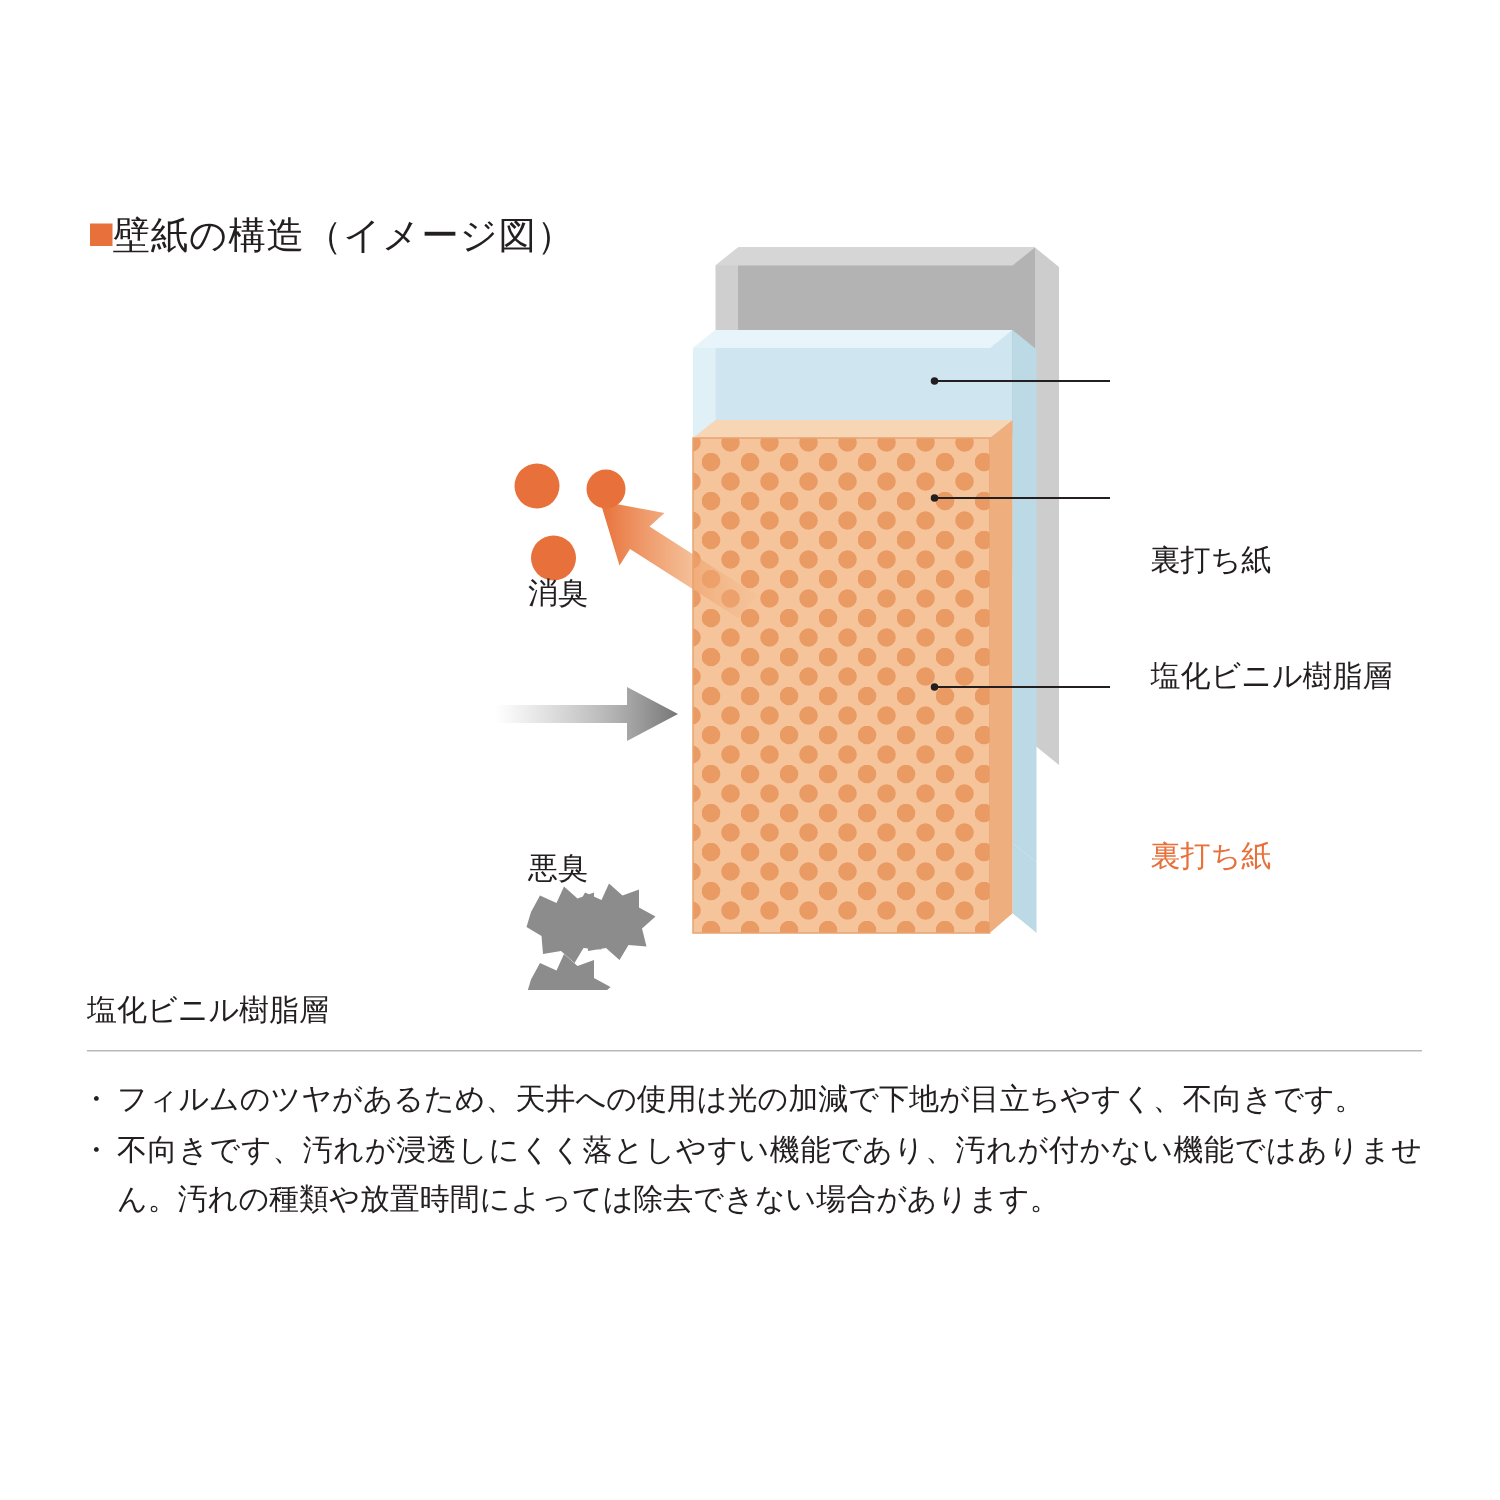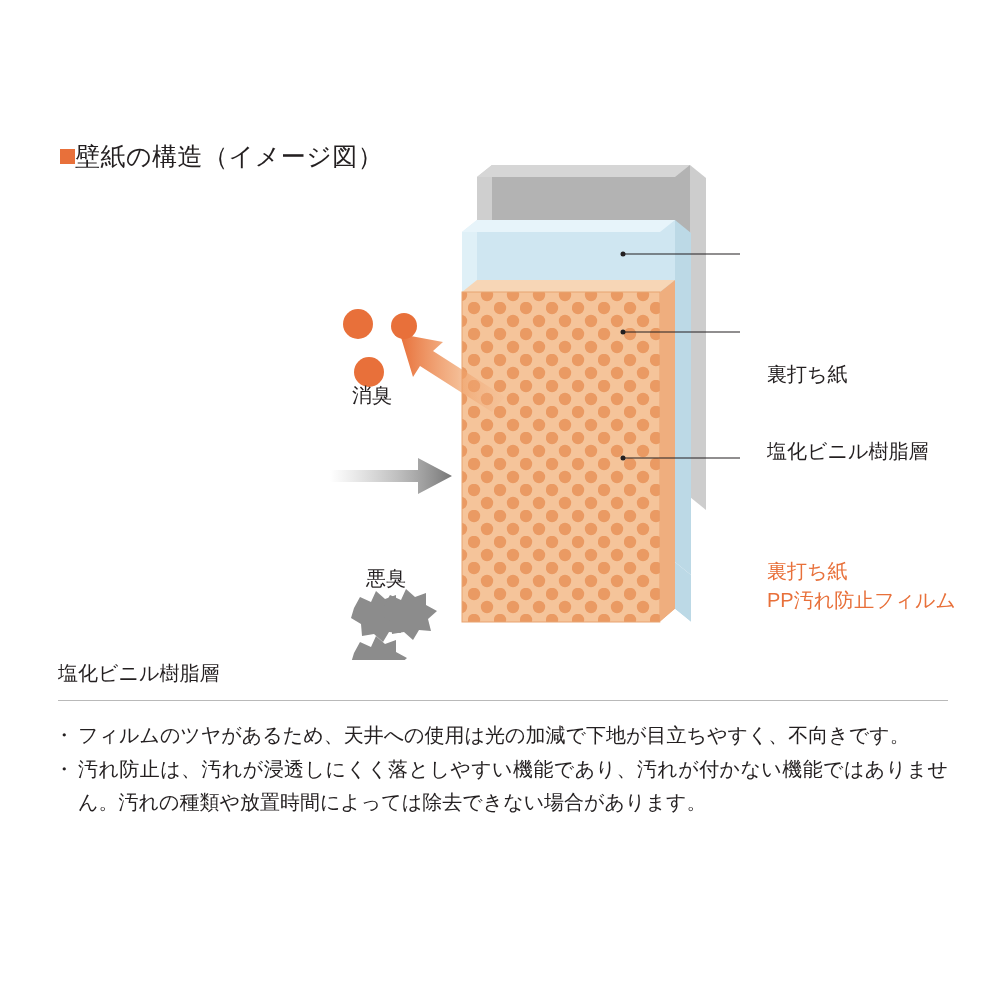--- a/index.html
+++ b/index.html
@@ -54,21 +54,21 @@
   }
 
   
   .lbl {
     position: absolute;
     font-size: 20px;
     color: #231f20;
     white-space: nowrap;
   }
   .lbl-deodor { left: 352px; top: 262px; text-align: right; }
-  .lbl-odor  { left: 352px; top: 445px; margin-left: 14px; }
+  .lbl-odor  { left: 352px; top: 445px; }
 
   .rlbl {
     position: absolute;
     font-size: 20px;
     color: #231f20;
     white-space: nowrap;
     line-height: 1.45;
     margin-left: 15px;
   }
   .rlbl-backing { left: 752px; top: 240px; }
@@ -97,20 +97,21 @@
     list-style: none;
   }
   .notes-list li {
     font-size: 20px;
     line-height: 1.62;
     color: #231f20;
     padding-left: 20px;
     position: relative;
     margin-bottom: 2px;
     text-align: justify;
+    font-family: Liberation Mono, monospace;
   }
   .notes-list li::before {
     content: "・";
     position: absolute;
     left: -4px;
     top: 0;
   }
 </style>
 </head>
 <body>
@@ -207,26 +208,25 @@
       </g>
     </svg>
 
     <div class="lbl lbl-deodor">消臭</div>
     <div class="lbl lbl-odor">悪臭</div>
 
     <div class="rlbl rlbl-backing">裏打ち紙</div>
     <div class="rlbl rlbl-vinyl">塩化ビニル樹脂層</div>
     <div class="rlbl rlbl-film">
       <div>裏打ち紙</div>
-      <div>PP汚れ防止フィルム</div>
     </div>
   </div>
 
   <div class="notes">
     <div class="notes-title">塩化ビニル樹脂層</div>
     <div class="notes-rule"></div>
     <ul class="notes-list">
       <li>フィルムのツヤがあるため、天井への使用は光の加減で下地が目立ちやすく、不向きです。</li>
-      <li>汚れ防止は、汚れが浸透しにくく落としやすい機能であり、汚れが付かない機能ではありません。汚れの種類や放置時間によっては除去できない場合があります。</li>
+      <li>不向きです、汚れが浸透しにくく落としやすい機能であり、汚れが付かない機能ではありません。汚れの種類や放置時間によっては除去できない場合があります。</li>
     </ul>
   </div>
 
 </div>
 
 </body></html>

